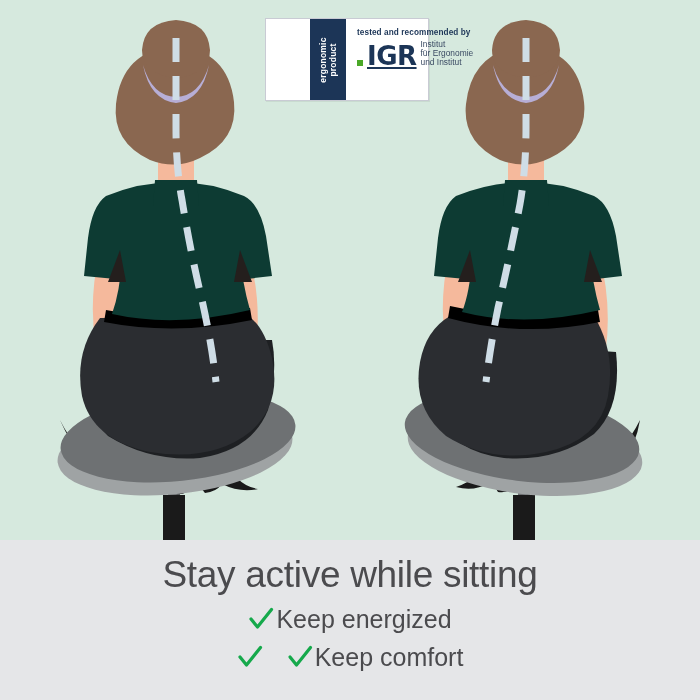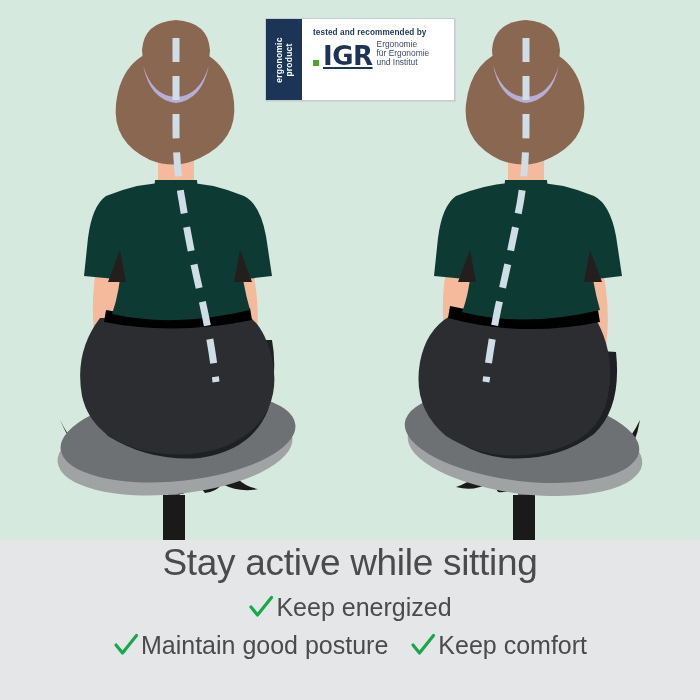--- a/index.html
+++ b/index.html
@@ -33,28 +33,29 @@
     display: block;
   }
   .figure-left  { left: 0px; }
   .figure-right { left: 350px; }
 
   
   .badge {
     position: absolute;
     left: 265px;
     top: 18px;
-    width: 190px;
+    width: 164px;
     height: 83px;
     background: #ffffff;
     border: 1px solid #c9cbd4;
     box-sizing: border-box;
     display: flex;
     align-items: stretch;
     box-shadow: 1px 1px 0 rgba(0,0,0,0.06);
+    padding-left: 44px;
   }
   .badge-left {
     width: 36px;
     background: #1c3557;
     flex: 0 0 36px;
     position: relative;
   }
   .badge-left-text {
     position: absolute;
     left: 50%;
@@ -117,20 +118,21 @@
     position: absolute;
     left: 0;
     top: 540px;
     width: 700px;
     height: 160px;
     background: #e5e6e8;
     text-align: center;
   }
   .headline {
     margin: 0;
+    padding-top: 12px;
     font-size: 37px;
     font-weight: normal;
     color: #4b4b4e;
     letter-spacing: -0.3px;
     line-height: 46px;
     font-family: "Liberation Sans", sans-serif;
   }
   .benefit-row {
     display: flex;
     justify-content: center;
@@ -265,21 +267,21 @@
           <span>ergonomic</span><br>
           <span>product</span>
         </div>
       </div>
       <div class="badge-right">
         <div class="badge-tagline">tested and recommended by</div>
         <div class="badge-logo-row">
           <span class="badge-dot"></span>
           <span class="badge-igr">IGR</span>
           <span class="badge-inst">
-            <span>Ergonomie</span><br>
+            <span>Institut</span><br>
             <span>für Ergonomie</span><br>
             <span>und Institut</span>
           </span>
         </div>
       </div>
     </div>
 
   </div>
 
   <div class="bottom">
@@ -296,21 +298,20 @@
       </span>
     </div>
 
     <div class="benefit-row">
       <span class="benefit">
         <span class="check">
           <svg viewBox="0 0 26 26" width="26" height="26">
               <path d="M3 13 L9.5 21 L23.5 3.5" stroke="#15a94b" stroke-width="3.2" fill="none" stroke-linecap="round" stroke-linejoin="round"></path>
             </svg>
         </span>
-        <span>Maintain good posture</span>
       </span>
       <span class="benefit">
         <span class="check">
           <svg viewBox="0 0 26 26" width="26" height="26">
               <path d="M3 13 L9.5 21 L23.5 3.5" stroke="#15a94b" stroke-width="3.2" fill="none" stroke-linecap="round" stroke-linejoin="round"></path>
             </svg>
         </span>
         <span>Keep comfort</span>
       </span>
     </div>

